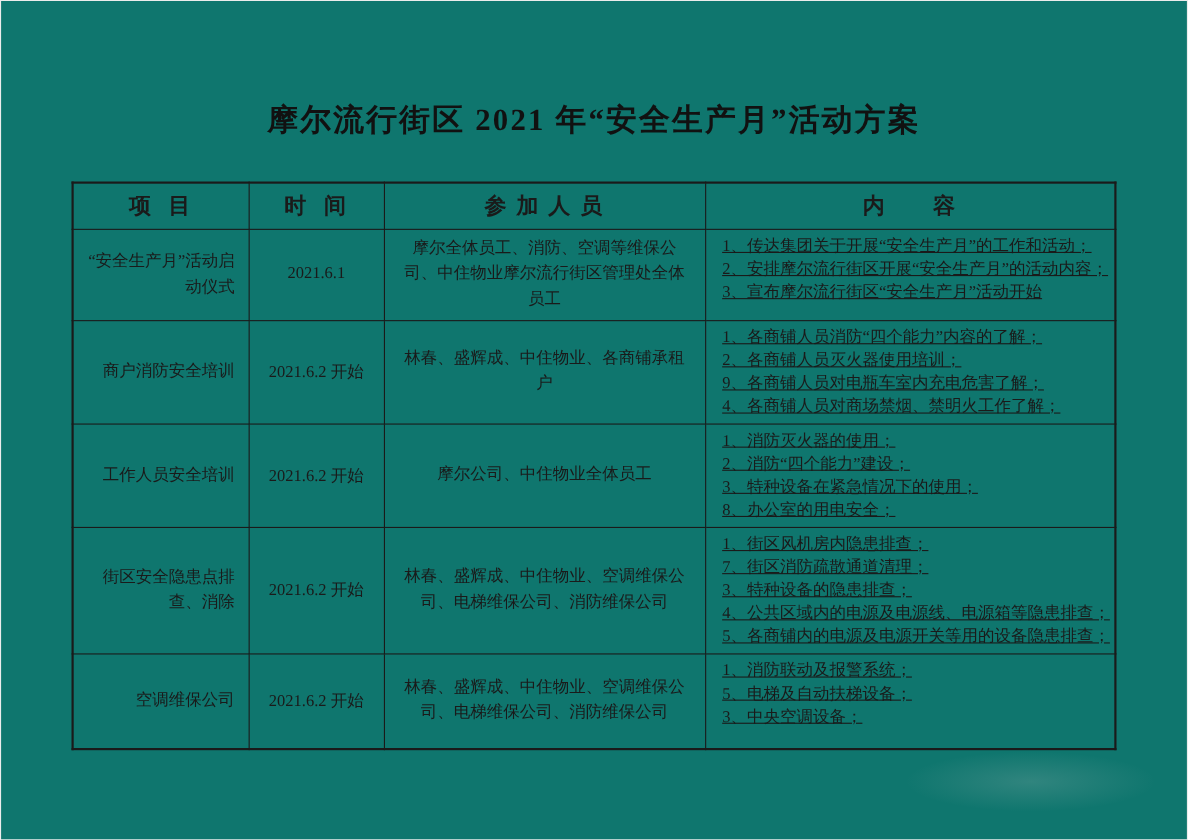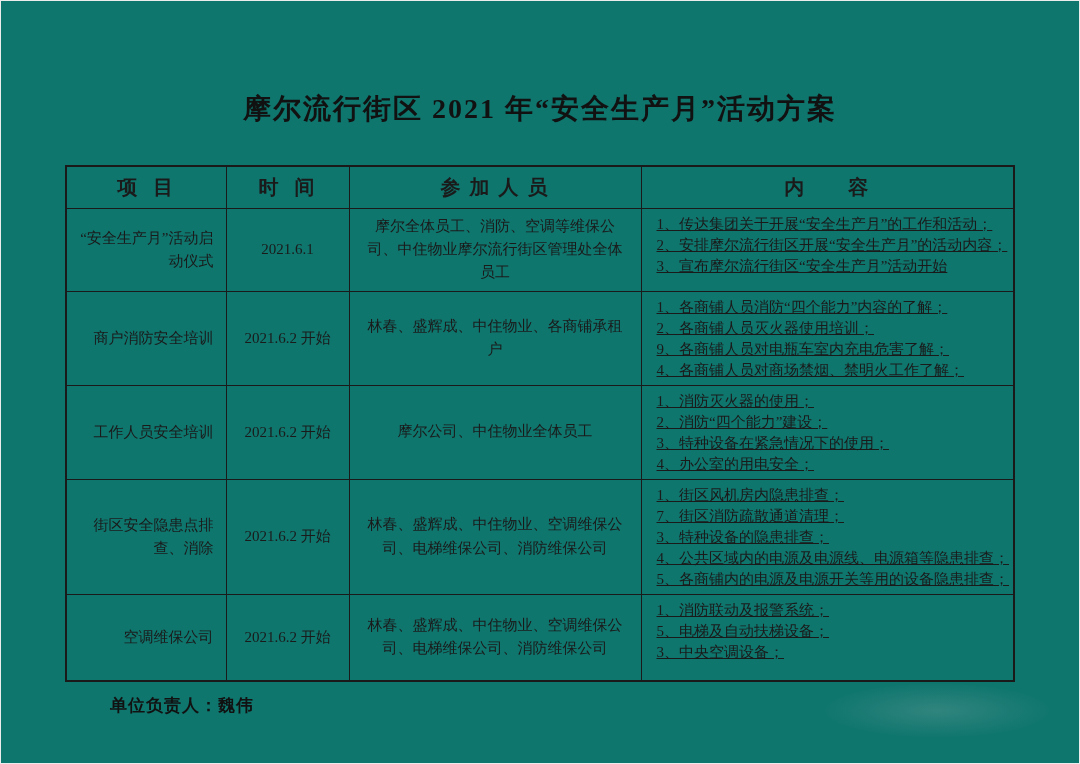--- a/index.html
+++ b/index.html
@@ -138,21 +138,21 @@
         </td>
       </tr>
       <tr class="row-3">
         <td class="project">工作人员安全培训</td>
         <td class="time">2021.6.2 开始</td>
         <td class="participants">摩尔公司、中住物业全体员工</td>
         <td class="content">
           <div class="content-line">1、消防灭火器的使用；</div>
           <div class="content-line">2、消防“四个能力”建设；</div>
           <div class="content-line">3、特种设备在紧急情况下的使用；</div>
-          <div class="content-line">4、办公室的用电安全；</div>
+          <div class="content-line">8、办公室的用电安全；</div>
         </td>
       </tr>
       <tr class="row-4">
         <td class="project">街区安全隐患点排查、消除</td>
         <td class="time">2021.6.2 开始</td>
         <td class="participants">林春、盛辉成、中住物业、空调维保公司、电梯维保公司、消防维保公司</td>
         <td class="content">
           <div class="content-line">1、街区风机房内隐患排查；</div>
           <div class="content-line">7、街区消防疏散通道清理；</div>
           <div class="content-line">3、特种设备的隐患排查；</div>
@@ -166,17 +166,16 @@
         <td class="participants">林春、盛辉成、中住物业、空调维保公司、电梯维保公司、消防维保公司</td>
         <td class="content">
           <div class="content-line">1、消防联动及报警系统；</div>
           <div class="content-line">5、电梯及自动扶梯设备；</div>
           <div class="content-line">3、中央空调设备；</div>
         </td>
       </tr>
     </tbody>
   </table>
 
-  <div class="footer"><span>单位负责人：</span><span>魏伟</span></div>
 
   <div class="watermark"></div>
 
 </div>
 
 </body></html>

